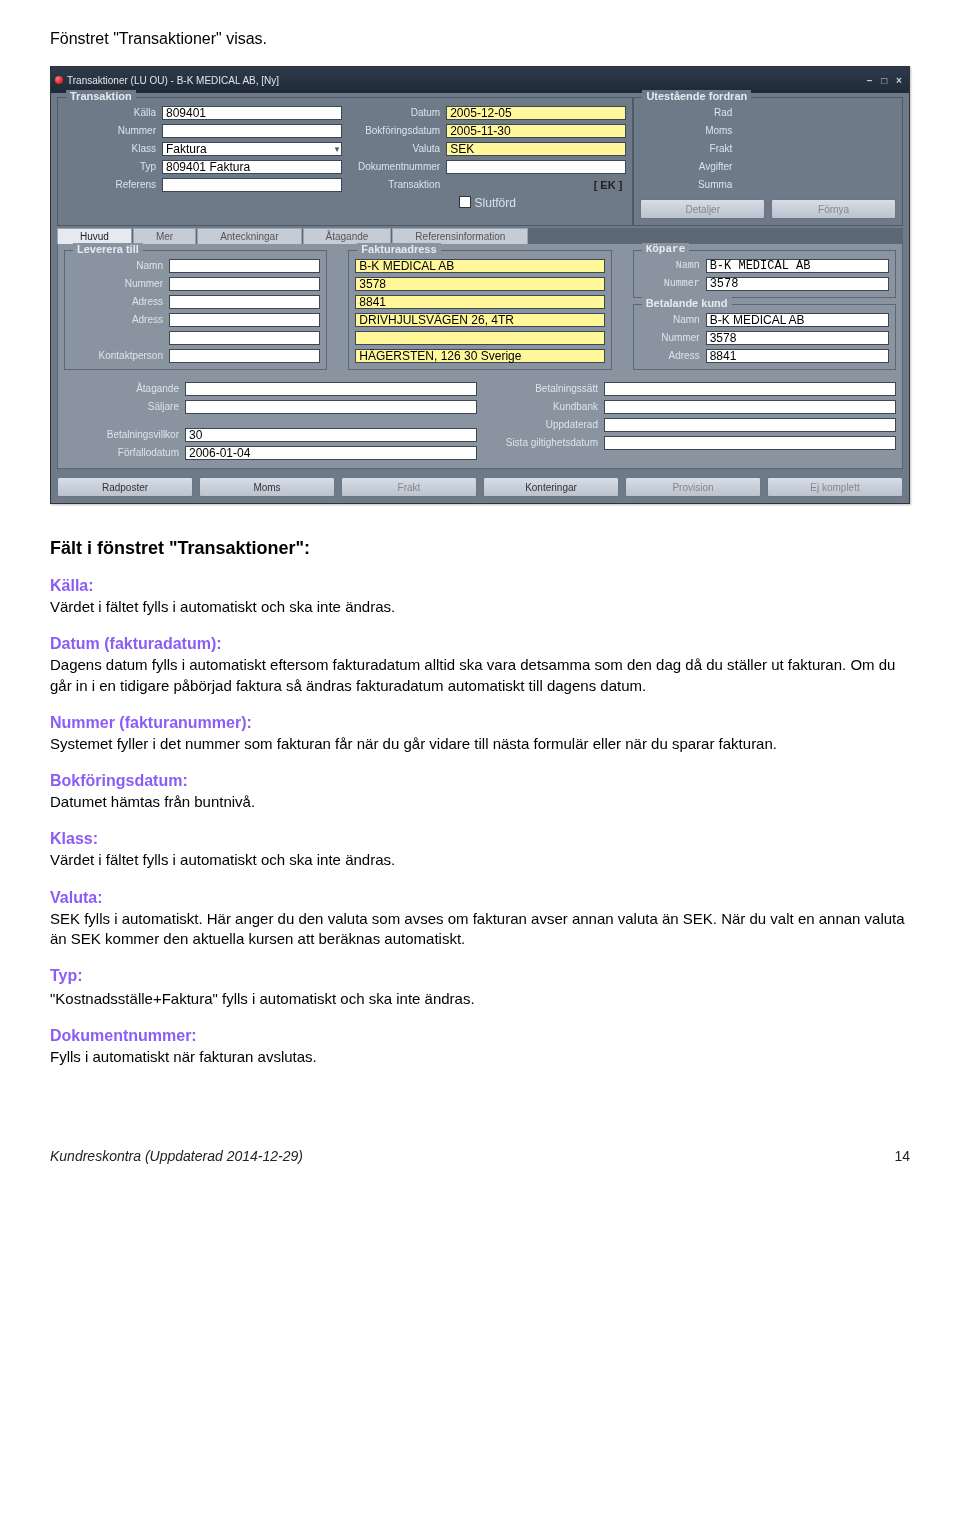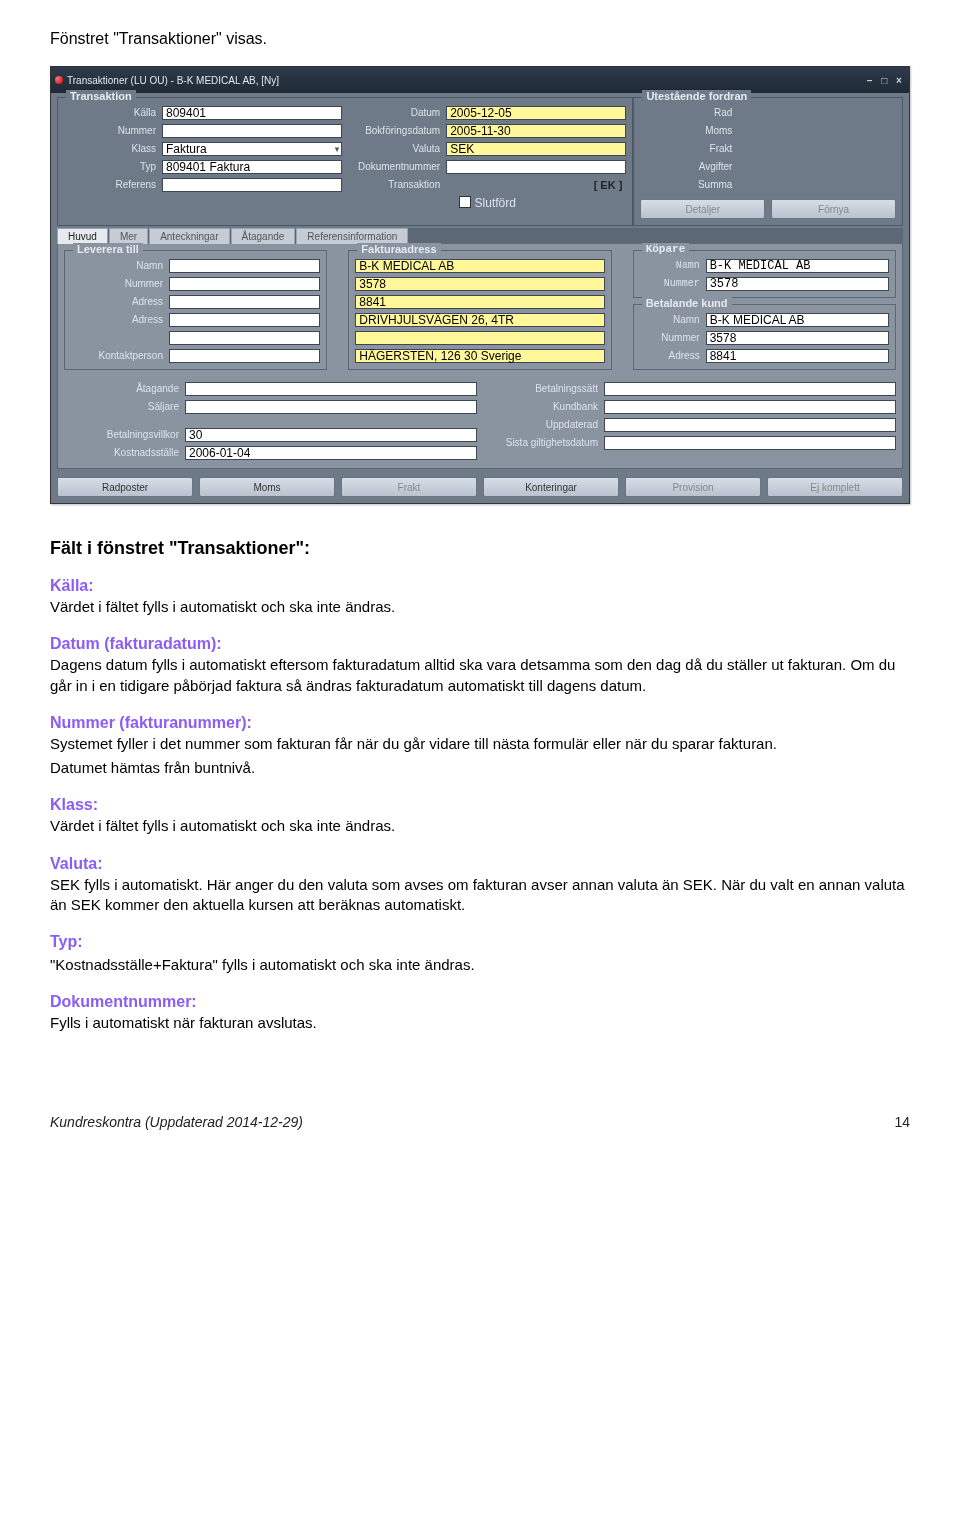--- a/index.html
+++ b/index.html
@@ -46,21 +46,21 @@
     padding:0 3px; font-size:12px; display:flex; align-items:center;
     border:1px solid #3e4652; box-sizing:border-box;
   }
   .fld.yellow { background:#fff79a; }
   .fld.empty { background:#fff; }
   .fld.sel { position:relative; }
   .fld.sel:after { content:"▾"; position:absolute; right:2px; color:#555; font-size:9px; }
   .ek { color:#222; font-weight:bold; }
 
   .tabs { display:flex; background:#5d6876; margin:2px 6px 0 6px; }
-  .tab { background:#e6e9ee; color:#222; font-size:10px; padding:2px 10px;
+  .tab { background:#e6e9ee; color:#222; font-size:10px; padding:2px 22px;
     border:1px solid #9aa4b1; border-bottom:none; margin-right:1px; }
   .tab.inactive { background:#c6ccd5; color:#555; }
 
   .lower { background:#8a94a1; padding:6px; margin:0 6px 4px 6px;
     border:1px solid #5a6573; border-top:none; }
   .lower-top { display:flex; gap:21px; }
   .subgroup { border:1px solid #5c6775; position:relative; padding:6px 6px 4px 6px; }
   .subgroup .group-title { background:#8a94a1; }
   .col { flex:1; }
   .btn {
@@ -293,21 +293,21 @@
           <div class="row">
               <span class="lbl-wide">Säljare</span>
               <span class="fld empty"></span>
             </div>
           <div style="height:10px;"></div>
           <div class="row">
               <span class="lbl-wide">Betalningsvillkor</span>
               <span class="fld">30</span>
             </div>
           <div class="row">
-              <span class="lbl-wide">Kostnadsställe</span>
+              <span class="lbl-wide">Förfallodatum</span>
               <span class="fld">2006-01-04</span>
             </div>
         </div>
         <div style="flex:1;">
           <div class="row">
               <span class="lbl-wide">Betalningssätt</span>
               <span class="fld empty"></span>
             </div>
           <div class="row">
               <span class="lbl-wide">Kundbank</span>
@@ -339,20 +339,21 @@
 
   <div class="label-blue">Källa:</div>
   <div class="body-text">Värdet i fältet fylls i automatiskt och ska inte ändras.</div>
 
   <div class="label-blue">Datum (fakturadatum):</div>
   <div class="body-text">Dagens datum fylls i automatiskt eftersom fakturadatum alltid ska vara detsamma som den dag då du ställer ut fakturan. Om du går in i en tidigare påbörjad faktura så ändras fakturadatum automatiskt till dagens datum.</div>
 
   <div class="label-blue">Nummer (fakturanummer):</div>
   <div class="body-text">Systemet fyller i det nummer som fakturan får när du går vidare till nästa formulär eller när du sparar fakturan.</div>
 
+  <div class="label-blue">Bokföringsdatum:</div>
   <div class="body-text">Datumet hämtas från buntnivå.</div>
 
   <div class="label-blue">Klass:</div>
   <div class="body-text">Värdet i fältet fylls i automatiskt och ska inte ändras.</div>
 
   <div class="label-blue">Valuta:</div>
   <div class="body-text">SEK fylls i automatiskt. Här anger du den valuta som avses om fakturan avser annan valuta än SEK. När du valt en annan valuta än SEK kommer den aktuella kursen att beräknas automatiskt.</div>
 
   <div class="label-blue">Typ:</div>
   <div class="body-text"></div>

